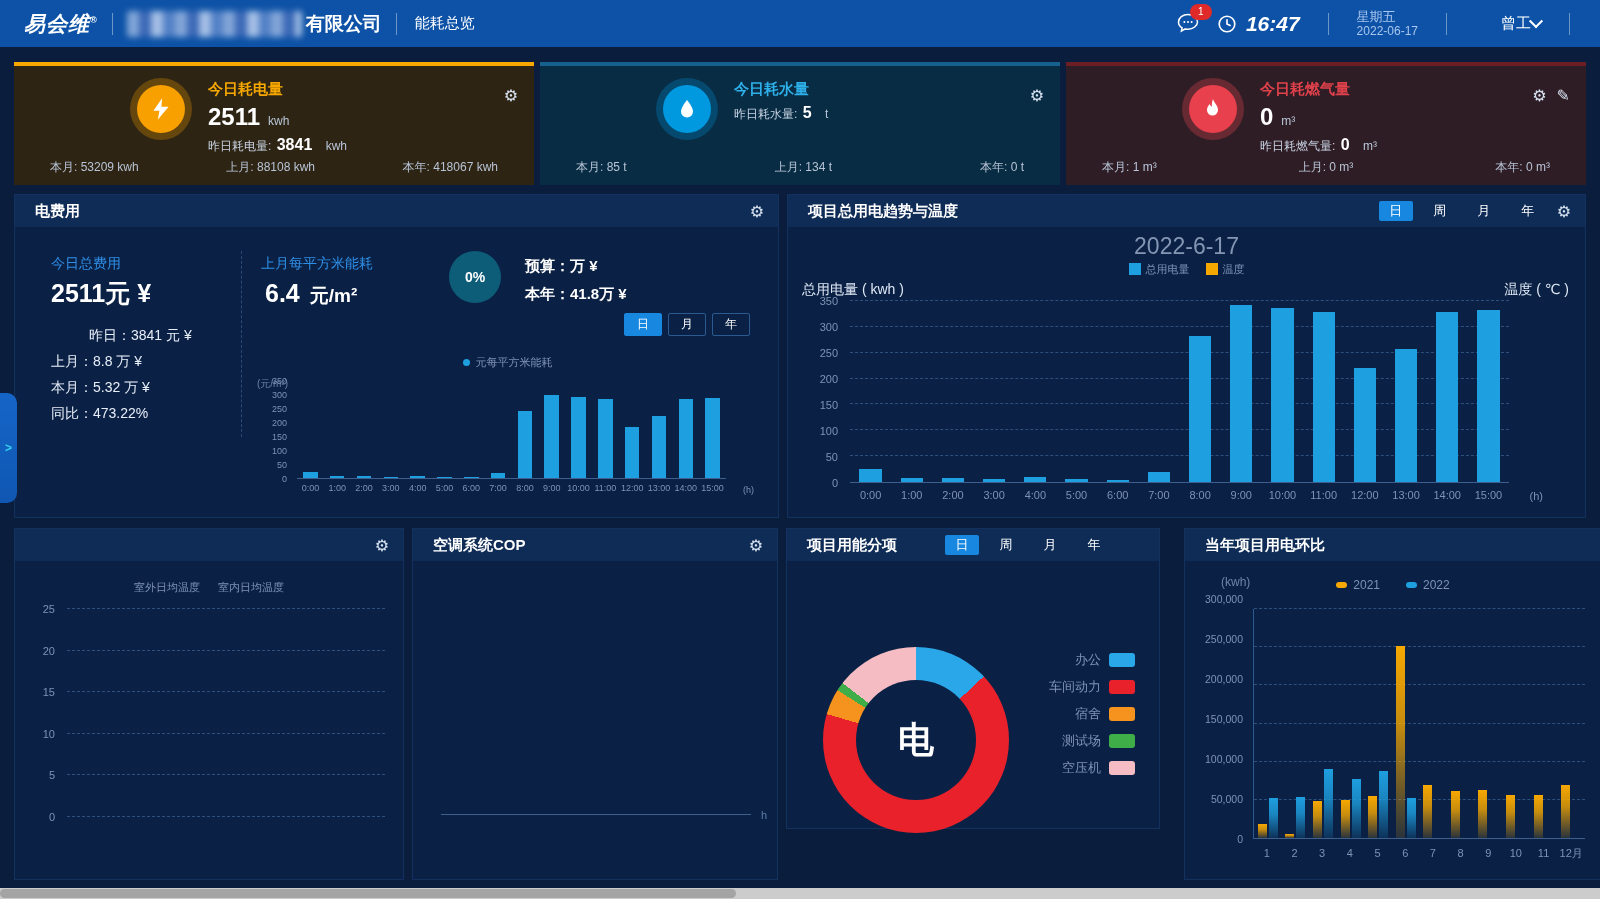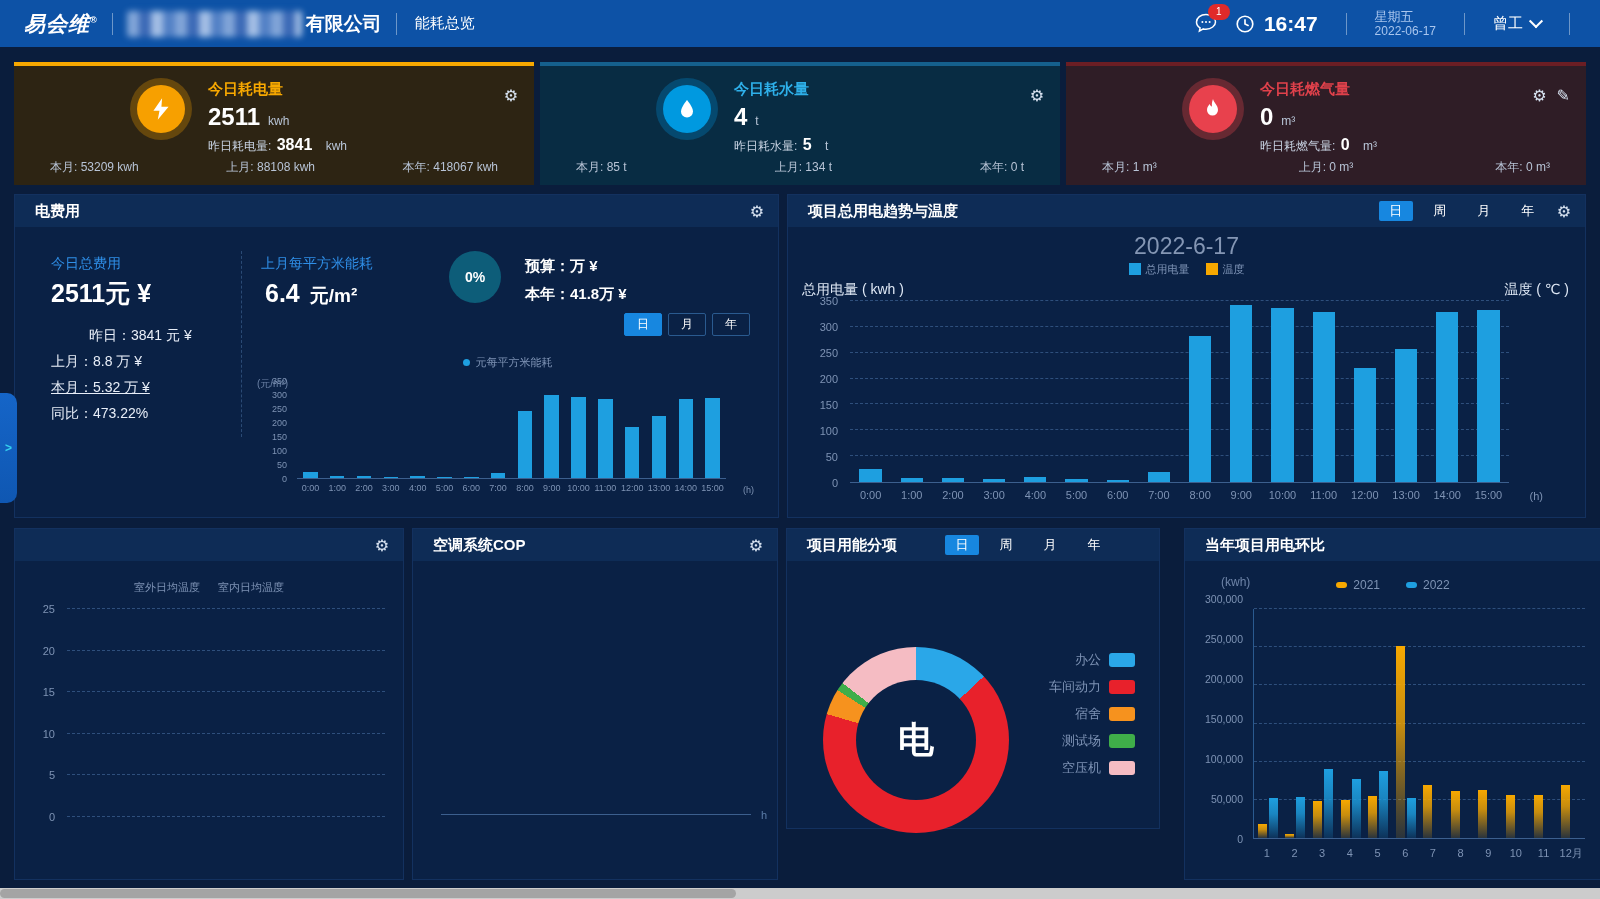--- a/index.html
+++ b/index.html
@@ -13,25 +13,25 @@
   .hdiv{width:1px;height:22px;background:rgba(255,255,255,.4);margin:0 14px;}
   .blur-block{width:175px;height:26px;border-radius:3px;margin-right:4px;
     background:repeating-linear-gradient(90deg,rgba(150,180,225,.85) 0 12px,rgba(70,110,185,.8) 12px 24px,rgba(190,210,240,.85) 24px 36px,rgba(100,140,205,.8) 36px 48px);
     filter:blur(3px);}
   .company{font-size:19px;font-weight:bold;}
   .nav-item{font-size:15px;margin-left:4px;}
   .hdr-right{display:flex;align-items:center;padding-right:16px;gap:14px;}
   .msg-wrap{position:relative;width:26px;height:26px;}
   .badge{position:absolute;top:-7px;right:-10px;background:#e02a2a;color:#fff;font-size:10px;min-width:16px;height:16px;
     border-radius:8px;display:flex;align-items:center;justify-content:center;padding:0 3px;}
-  .time-wrap{display:flex;align-items:center;gap:8px;}
+  .time-wrap{display:flex;align-items:center;gap:8px;font-style:italic;}
   .time-txt{font-size:21px;font-weight:bold;}
   .date-col{display:flex;flex-direction:column;line-height:15px;color:#a9c6ee;}
   .weekday{font-size:13px;} .date{font-size:12px;}
-  .user-wrap{display:flex;align-items:center;gap:8px;font-size:15px;}
+  .user-wrap{display:flex;align-items:center;font-size:15px;margin-left:26px;}
   .caret{width:8px;height:8px;border-right:2px solid #fff;border-bottom:2px solid #fff;transform:rotate(45deg) translate(-2px,-2px);}
   
   .kpi-row{position:absolute;left:14px;right:14px;top:62px;height:123px;display:flex;gap:6px;}
   .kpi-card{flex:1;position:relative;overflow:hidden;}
   .card-elec{background:#2d2413;} .card-water{background:#082c43;} .card-gas{background:#2f1d26;}
   .card-topbar{position:absolute;top:0;left:0;right:0;height:4px;}
   .card-elec .card-topbar{background:#f7a800;} .card-water .card-topbar{background:#15608d;} .card-gas .card-topbar{background:#6b1e24;}
   .gearbox{position:absolute;top:24px;right:16px;display:flex;gap:10px;}
   .gear,.edit{font-size:16px;color:#d7e2f0;cursor:pointer;}
   .card-main{display:flex;justify-content:center;gap:16px;padding-top:16px;}
@@ -216,21 +216,20 @@
     <div class="card-main">
       <div class="icon-ring ring-water">
         <div class="icon-core core-water">
           <svg width="24" height="24" viewBox="0 0 24 24">
               <path d="M12 3C12 3 6 10 6 14.6a6 6 0 0 0 12 0C18 10 12 3 12 3z" fill="#fff"></path>
             </svg>
         </div>
       </div>
       <div class="card-text">
         <div class="card-title t-water">今日耗水量</div>
-        <div class="card-value-row"><span class="card-value">4</span><span class="card-unit">t</span></div>
         <div class="card-yest"><span>昨日耗水量:</span> <b>5</b> <span class="card-unit">t</span></div>
       </div>
     </div>
     <div class="card-stats">
       <span class="stat">本月: 85 t</span>
       <span class="stat">上月: 134 t</span>
       <span class="stat">本年: 0 t</span>
     </div>
   </div>
 
@@ -264,21 +263,21 @@
 
 <div class="panel" style="left:14px;top:194px;width:765px;height:324px;">
   <div class="panel-head">
     <span class="panel-title">电费用</span>
     <span class="gear">⚙</span>
   </div>
   <div class="today-label">今日总费用</div>
   <div class="today-value">2511元 ¥</div>
   <div class="cost-row" style="top:132px;padding-left:38px;">昨日：3841 元 ¥</div>
   <div class="cost-row" style="top:158px;">上月：8.8 万 ¥</div>
-  <div class="cost-row" style="top:184px;text-decoration:underline;">本月：5.32 万 ¥</div>
+  <div class="cost-row" style="top:184px;">本月：5.32 万 ¥</div>
   <div class="cost-row" style="top:210px;">同比：473.22%</div>
   <div class="vdash"></div>
   <div class="sqm-label">上月每平方米能耗</div>
   <div class="sqm-value"><span>6.4</span><span class="sqm-unit">元/m²</span></div>
   <div class="pct-circle">0%</div>
   <div class="budget-line">预算：万 ¥</div>
   <div class="year-line">本年：41.8万 ¥</div>
   <div class="cost-tabs">
     <span class="tab boxed active">日</span>
     <span class="tab boxed">月</span>

